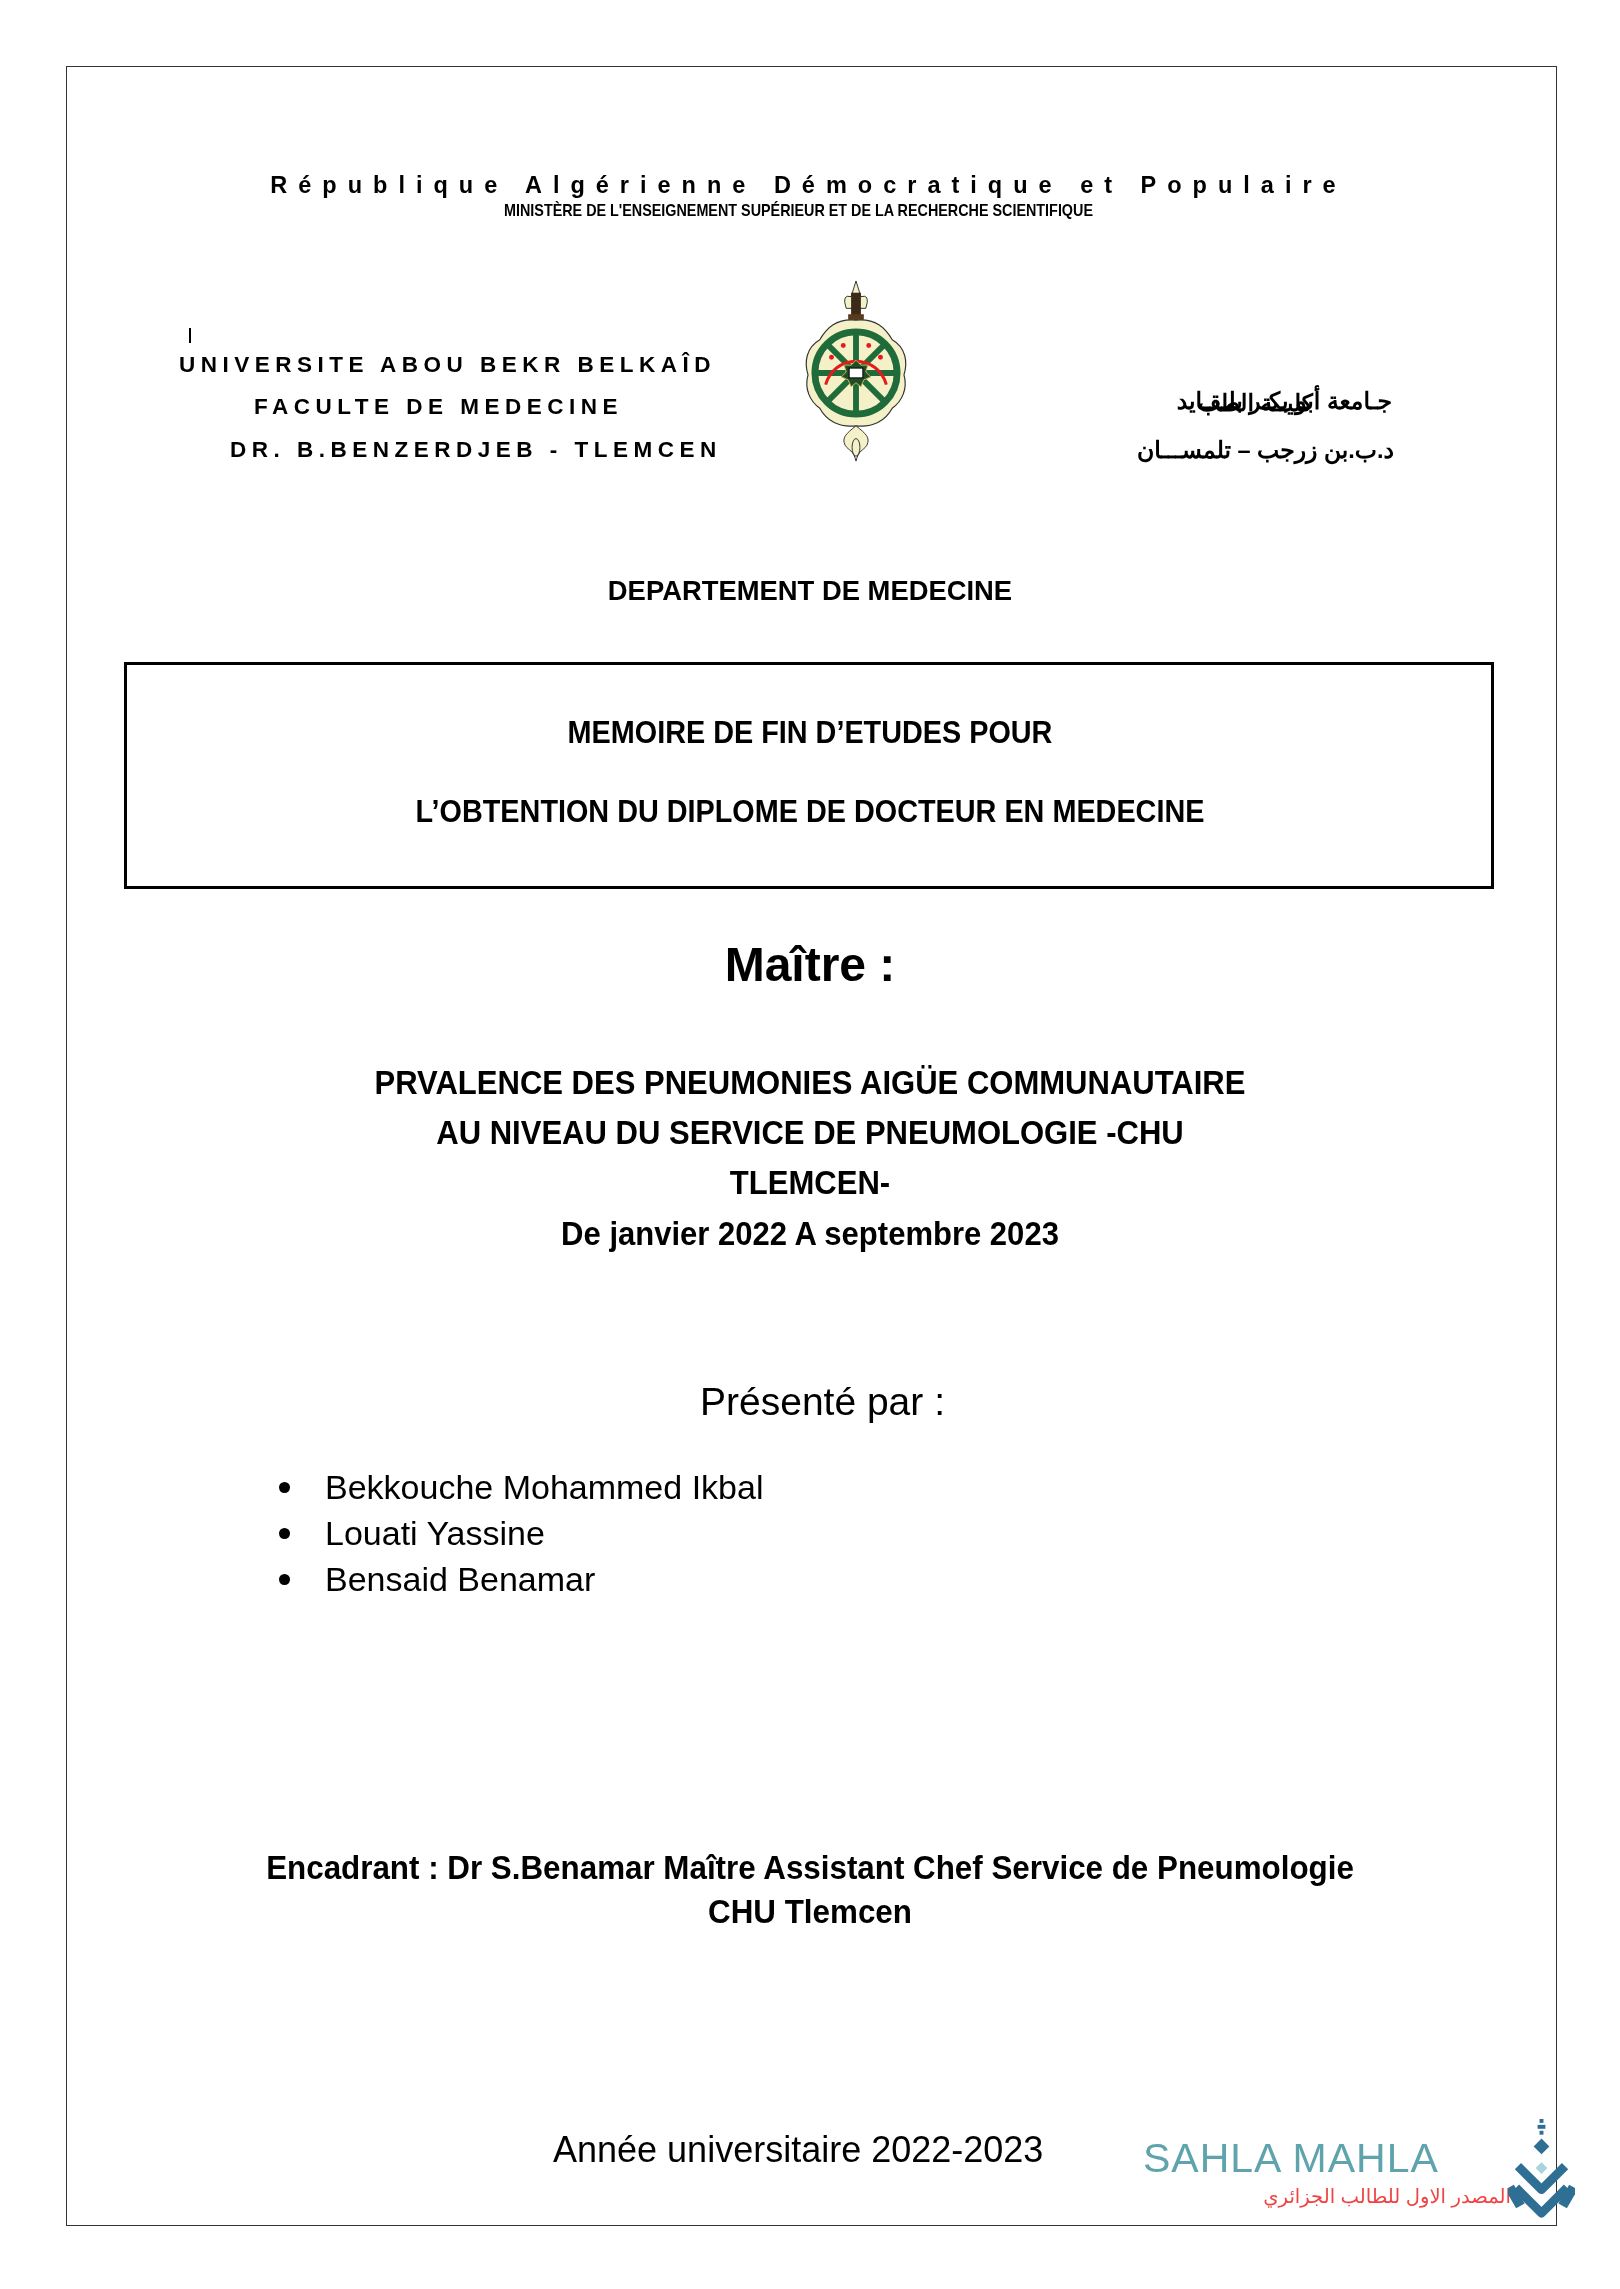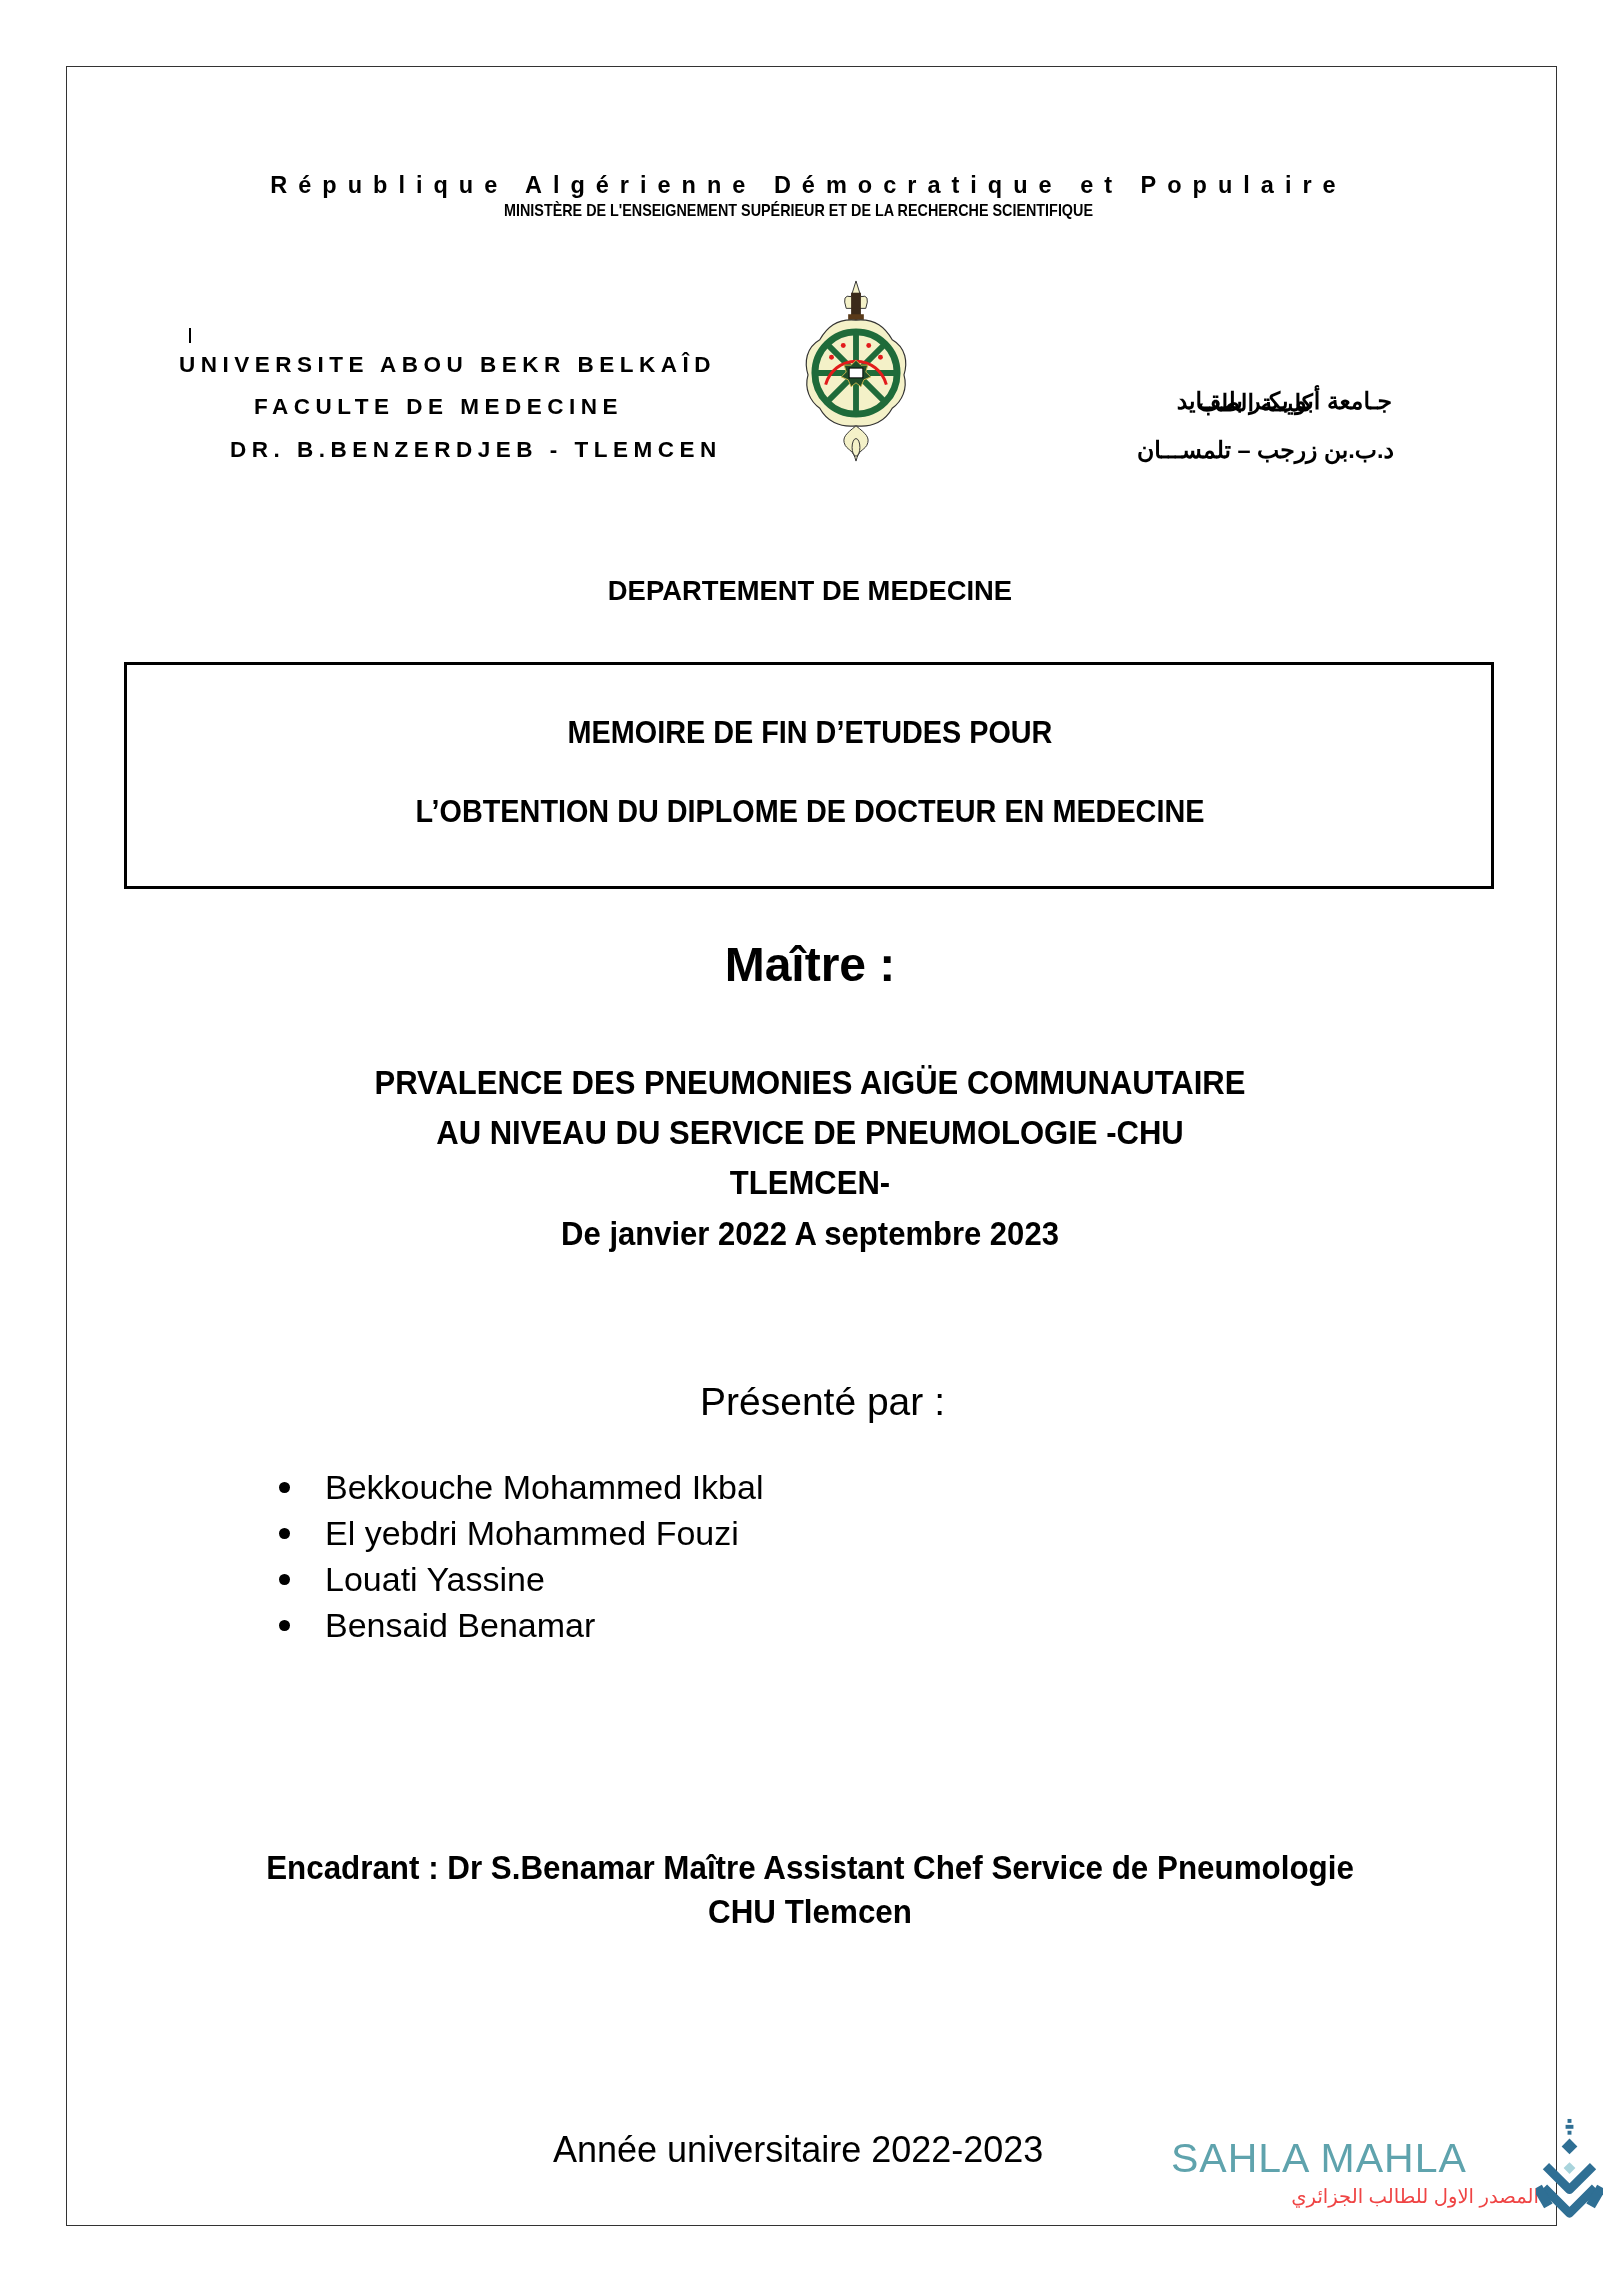--- a/index.html
+++ b/index.html
@@ -44,21 +44,21 @@
   .authors { position: absolute; left: 274px; top: 1470px; margin: 0; padding: 0; list-style: none; }
   .authors li { position: relative; height: 46px; font-size: 34px; line-height: 1; padding-left: 51px; white-space: nowrap; }
   .authors li .bullet { position: absolute; left: 4.9px; top: 11.8px; width: 10.8px; height: 10.8px; border-radius: 50%; background: #000; }
 
   .encadrant { font-size: 33px; font-weight: bold; transform: scaleX(0.95); transform-origin: center; }
   .e1 { top: 1851px; }
   .e2 { top: 1895px; }
 
   .annee { top: 2132px; left: 553px; font-size: 36px; }
 
-  .sahla { position: absolute; left: 1171px; top: 2117px; width: 421px; height: 108px; }
+  .sahla { position: absolute; left: 1143px; top: 2117px; width: 421px; height: 108px; }
   .sahla-text { position: absolute; left: 0; top: 20.6px; font-size: 41px; font-weight: normal; color: #5fa3ad; letter-spacing: 1px; line-height: 1; white-space: nowrap; }
   .sahla-sub { position: absolute; left: 0; top: 70px; width: 368px; font-size: 19.6px; color: #ef4444; direction: rtl; text-align: right; line-height: 1; white-space: nowrap; }
   .sahla-icon { position: absolute; left: 365px; top: 0px; width: 67px; height: 108px; }
 </style>
 </head>
 <body>
 
 <div class="page-border"></div>
 
 <div class="line republique">République Algérienne Démocratique et Populaire</div>
@@ -109,21 +109,20 @@
 
 <div class="line center theme">Maître :</div>
 <div class="line center title t1">PRVALENCE DES PNEUMONIES AIGÜE COMMUNAUTAIRE</div>
 <div class="line center title t2">AU NIVEAU DU SERVICE DE PNEUMOLOGIE -CHU</div>
 <div class="line center title t3">TLEMCEN-</div>
 <div class="line center title t4">De janvier 2022 A septembre 2023</div>
 
 <div class="line presente">Présenté par :</div>
 <ul class="authors">
   <li><span class="bullet"></span><span>Bekkouche Mohammed Ikbal</span></li>
-  <li><span class="bullet"></span><span>El yebdri Mohammed Fouzi</span></li>
   <li><span class="bullet"></span><span>Louati Yassine</span></li>
   <li><span class="bullet"></span><span>Bensaid Benamar</span></li>
 </ul>
 
 <div class="line center encadrant e1">Encadrant : Dr S.Benamar Maître Assistant Chef Service de Pneumologie</div>
 <div class="line center encadrant e2">CHU Tlemcen</div>
 
 <div class="line annee">Année universitaire 2022-2023</div>
 
 <div class="sahla">

